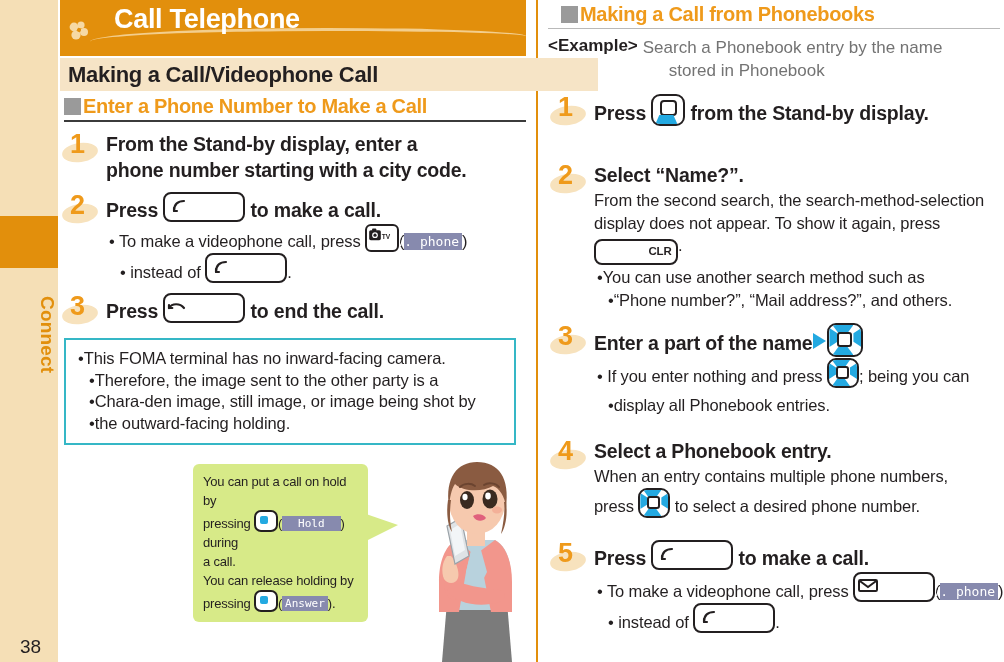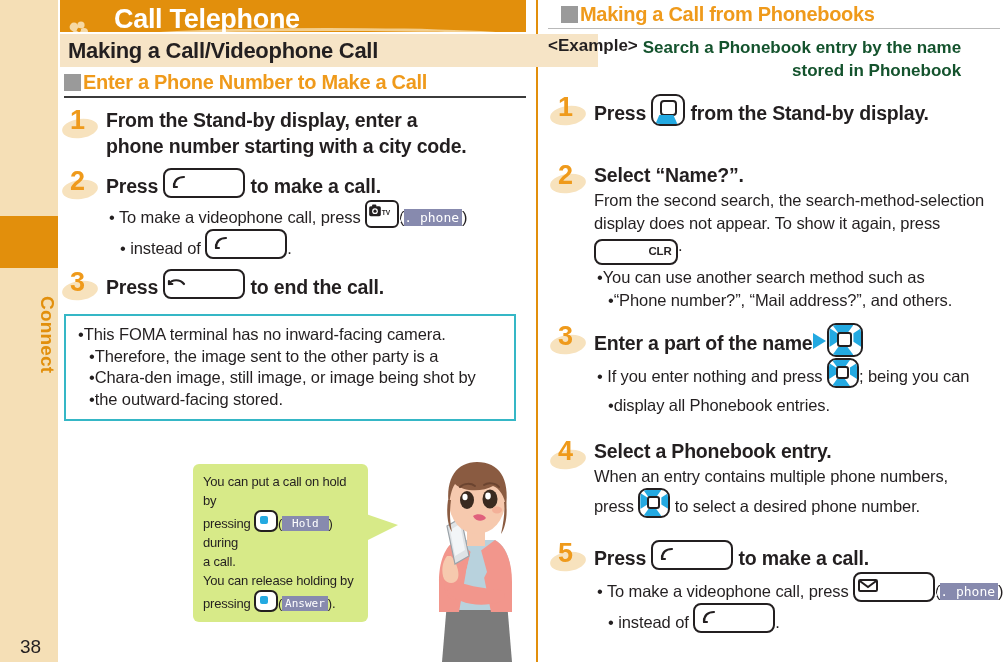--- a/index.html
+++ b/index.html
@@ -25,21 +25,21 @@
     font-family:"Liberation Sans",sans-serif;
   }
 
   
   .col-left{position:absolute;left:60px;top:0;width:472px;height:662px;}
   .col-right{position:absolute;left:548px;top:0;width:456px;height:662px;}
   .col-divider{position:absolute;left:536px;top:0;width:2px;height:662px;background:#e28f0c;}
 
   
   .chap-head{
-    position:relative;width:466px;height:32px;background:#e28f0c;overflow:hidden;
+    position:relative;width:466px;height:56px;background:#e28f0c;overflow:hidden;
   }
   .chap-title{
     position:absolute;left:54px;top:4px;color:#ffffff;font-size:27px;font-weight:bold;
     letter-spacing:-0.3px;
   }
   .chap-swoosh{
     position:absolute;left:30px;top:28px;width:436px;height:12px;
     border-top:3px solid #f6d9a4;border-radius:60% 50% 0 0 / 100% 60% 0 0;
     opacity:.85;
   }
@@ -142,21 +142,21 @@
   .key-4way.small .tt,.key-4way.small .tb{left:3px;width:18px;height:7px;}
   .key-4way.small .tl,.key-4way.small .tr{top:3px;width:7px;height:16px;}
   .key-4way.small .ctr{left:7px;top:6px;width:9px;height:9px;border-width:2px;}
 
   
   .badge{
     display:inline-block;background:#878aae;color:#fff;
     font-family:"DejaVu Sans Mono","Liberation Mono",monospace;
     font-size:13px;line-height:17px;padding:0 3px;vertical-align:1px;letter-spacing:0;
   }
-  .badge.wide{padding:0 10px;}
+  .badge.wide{padding:0 16px;}
 
   .arrow-r{
     display:inline-block;vertical-align:1px;width:0;height:0;
     border-left:13px solid #23a9e1;border-top:8px solid transparent;
     border-bottom:8px solid transparent;margin:0 1px;
   }
 
   
   .note{
     margin-top:14px;margin-left:4px;width:452px;border:2px solid #35b7c6;background:#fff;
@@ -182,21 +182,21 @@
   .key-ctr.sm{width:20px;height:18px;border-width:2.5px;vertical-align:-4px;}
   .key-ctr.sm:after{left:4.5px;top:3.5px;width:8px;height:8px;}
   .badge.sm{font-size:11px;line-height:15px;}
 
   
   .illus{position:absolute;left:411px;top:452px;width:125px;height:210px;}
 
   
   .ex-row{display:flex;margin-top:7px;}
   .ex-tag{font-size:17px;font-weight:bold;color:#231f20;white-space:nowrap;margin-right:5px;}
-  .ex-text{font-size:17px;font-weight:bold;color:#14532d;line-height:23px;text-align:right;}
+  .ex-text{font-size:17px;font-weight:normal;color:#737373;line-height:23px;}
   .ex-text .l2{display:block;padding-left:26px;}
 </style>
 </head>
 <body>
 
 <div class="page">
 
   <div class="sidebar">
     <div class="sidebar-tab"></div>
     <div class="sidebar-label">Connect</div>
@@ -292,21 +292,21 @@
             </svg>
         </span>
         <span>to end the call.</span>
       </div>
     </div>
 
     <div class="note">
       <div class="note-line">This FOMA terminal has no inward-facing camera.</div>
       <div class="note-line" style="text-indent:0;padding-left:13px;">Therefore, the image sent to the other party is a</div>
       <div class="note-line" style="text-indent:0;padding-left:13px;">Chara-den image, still image, or image being shot by</div>
-      <div class="note-line" style="text-indent:0;padding-left:13px;">the outward-facing stored.</div>
+      <div class="note-line" style="text-indent:0;padding-left:13px;">the outward-facing holding.</div>
     </div>
   </div>
 
   <div class="balloon">
     <div class="balloon-line">You can put a call on hold by</div>
     <div class="balloon-line">
       <span>pressing</span>
       <span class="key-ctr sm"></span><span>(</span><span class="badge sm wide">Hold</span><span>) during</span>
     </div>
     <div class="balloon-line">a call.</div>

